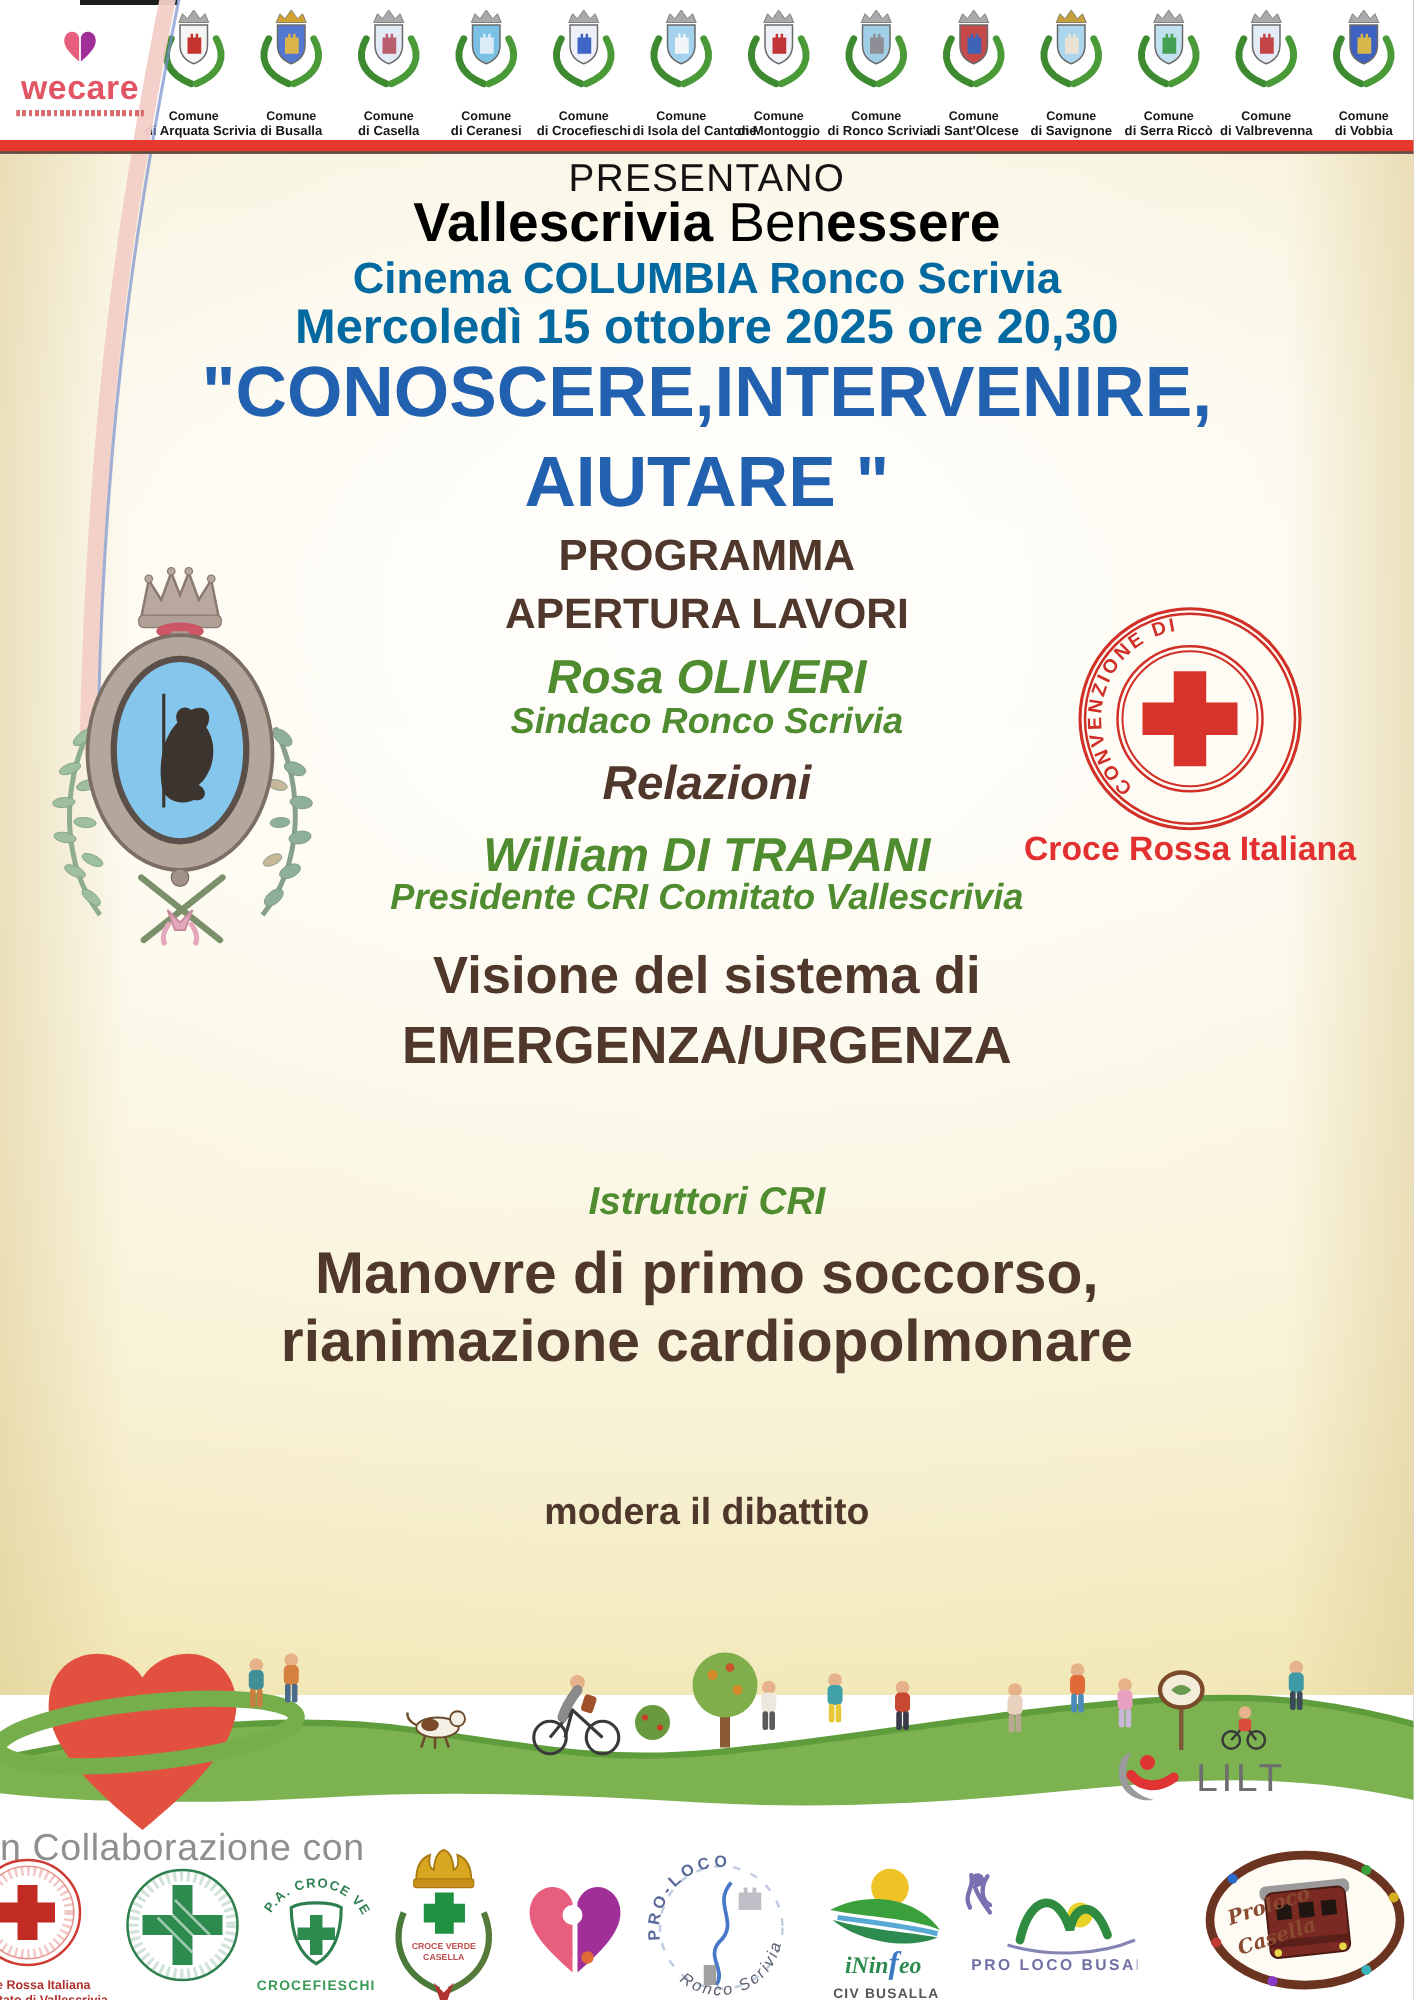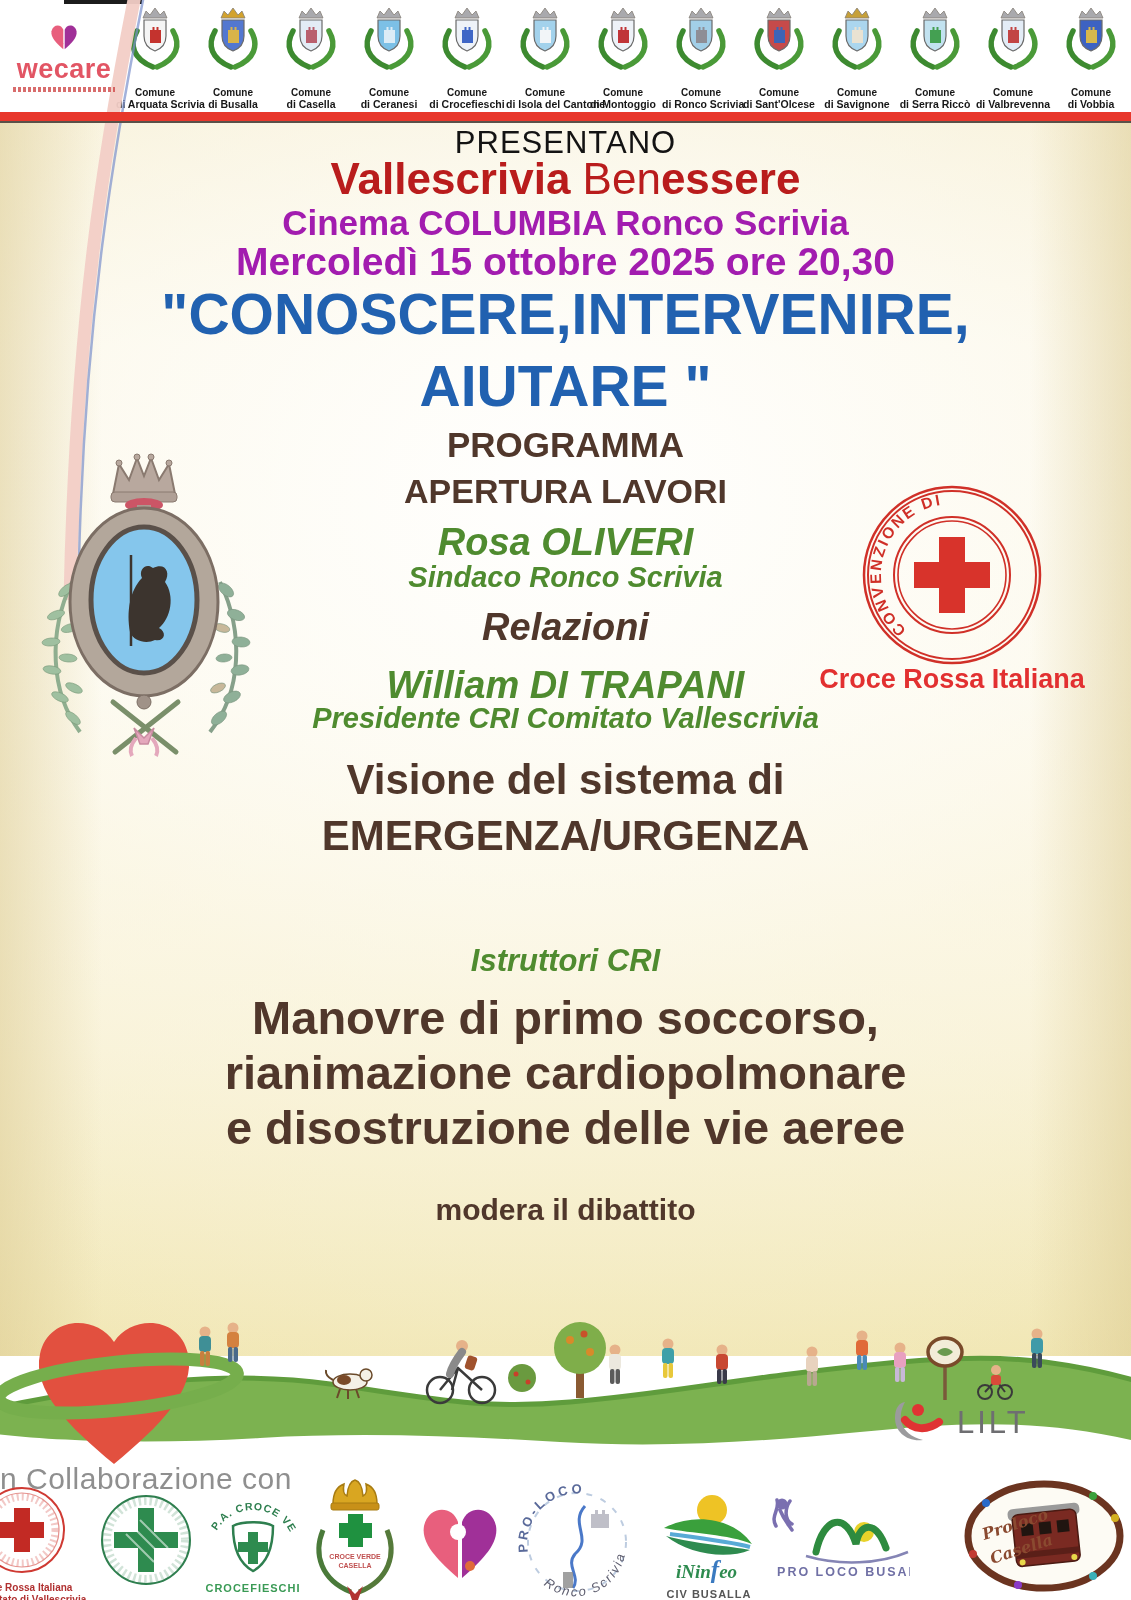--- a/index.html
+++ b/index.html
@@ -22,22 +22,22 @@
   
   .body-bg{position:absolute;left:0;top:123px;width:100%;height:1234px;
     background:
       linear-gradient(90deg,rgba(221,204,148,.55) 0%,rgba(255,255,255,0) 9%,rgba(255,255,255,0) 91%,rgba(221,204,148,.55) 100%),
       radial-gradient(130% 95% at 50% 30%,rgba(255,255,255,.95) 0%,rgba(253,250,238,.55) 45%,rgba(240,228,175,0) 100%),
       linear-gradient(180deg,#f4ecce 0%,#fbf7e8 18%,#fcf9ec 45%,#f6eecb 75%,#eee2a6 100%);}
   .footer-white{position:absolute;left:0;top:1356px;width:100%;height:244px;background:#ffffff;}
   
   .l{position:absolute;left:0;right:0;text-align:center;font-weight:700;line-height:1.05;z-index:6;}
   .black{color:#131313;}
-  .red1{color:#b91c1c;}
-  .red2{color:#a21caf;}
+  .red1{color:#000000;}
+  .red2{color:#0369a1;}
   .blue{color:#2161b0;}
   .brown{color:#50372b;}
   .green{color:#4f8b2f;font-style:italic;}
   .brown-i{color:#50372b;font-style:italic;}
   .w400{font-weight:400;}
   
   .ronco-emblem{position:absolute;left:18px;top:450px;z-index:5;}
   .cri-stamp{position:absolute;left:845px;top:468px;z-index:5;}
   .cri-caption{position:absolute;left:812px;top:664px;width:280px;text-align:center;
     font-size:27px;font-weight:700;color:#e23030;z-index:6;}
@@ -189,21 +189,20 @@
   <div class="l green" style="top:666px;font-size:38px">William DI TRAPANI</div>
   <div class="l green" style="top:703px;font-size:29px">Presidente CRI Comitato Vallescrivia</div>
 
   <div class="l brown" style="top:758px;font-size:42px">Visione del sistema di</div>
   <div class="l brown" style="top:814px;font-size:42px">EMERGENZA/URGENZA</div>
 
   <div class="l green" style="top:945px;font-size:31px">Istruttori CRI</div>
 
   <div class="l brown" style="top:993px;font-size:47px">Manovre di primo soccorso,</div>
   <div class="l brown" style="top:1048px;font-size:47px">rianimazione cardiopolmonare</div>
-  <div class="l brown" style="top:1103px;font-size:47px">e disostruzione delle vie aeree</div>
 
   <div class="l brown" style="top:1194px;font-size:30px">modera il dibattito</div>
 
   <svg class="ronco-emblem" width="255" height="315" viewBox="0 0 255 315">
     <path d="M62,282 C32,242 30,182 54,132" stroke="#8fae8f" stroke-width="4" fill="none"></path>
     <g fill="#9fc0a0" stroke="#7a9a7a" stroke-width=".6">
       <ellipse cx="48" cy="140" rx="9" ry="4" transform="rotate(-40 48 140)"></ellipse>
         <ellipse cx="38" cy="165" rx="9" ry="4" transform="rotate(-20 38 165)"></ellipse>
       <ellipse cx="33" cy="192" rx="9" ry="4" transform="rotate(-5 33 192)"></ellipse>
         <ellipse cx="34" cy="220" rx="9" ry="4" transform="rotate(10 34 220)"></ellipse>

